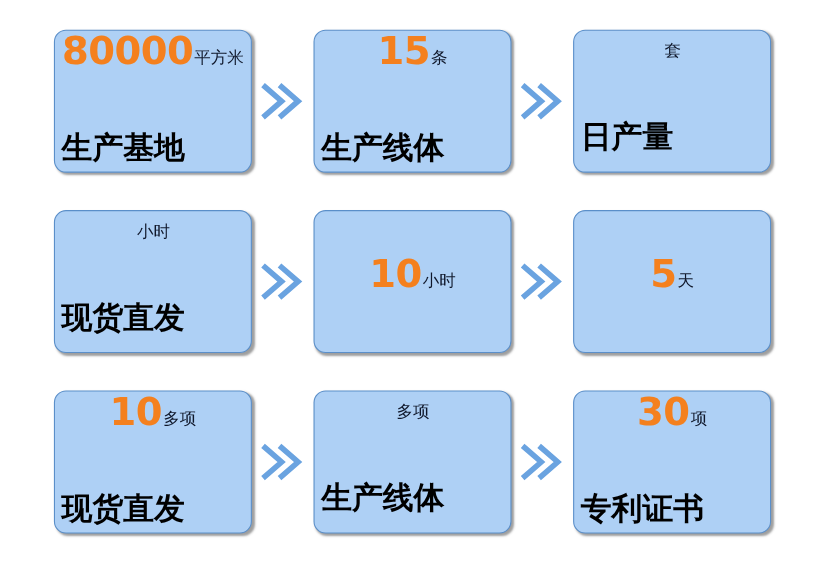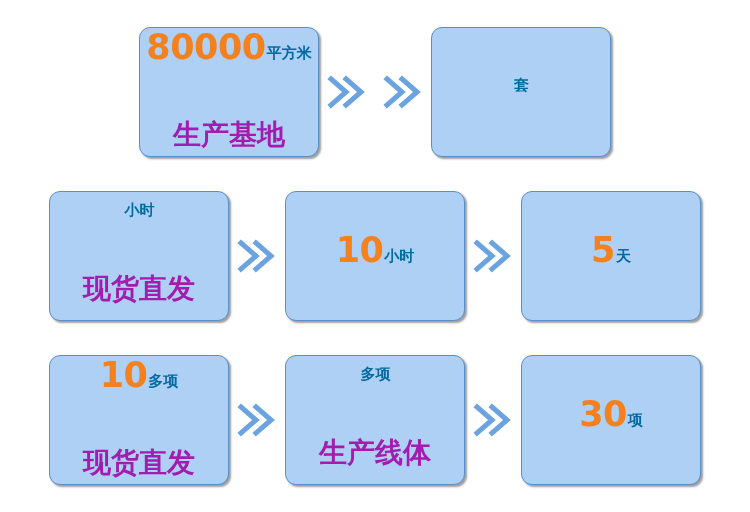--- a/index.html
+++ b/index.html
@@ -37,21 +37,20 @@
 
   .cell {
     width: 180px;
     height: 130px;
     background: #aed0f5;
     border: 1px solid #5b8fc9;
     border-radius: 11px;
     box-shadow: 2px 2px 2px rgba(40, 40, 40, 0.45);
     display: flex;
     flex-direction: column;
-    align-items: center;
     justify-content: center;
     box-sizing: border-box;
     padding: 4px 6px 8px 6px;
     gap: 48px;
   }
 
   .cell-top {
     display: flex;
     align-items: baseline;
     justify-content: center;
@@ -62,31 +61,31 @@
 
   .cell-number {
     color: #f4801e;
     font-weight: bold;
     font-size: 35px;
     letter-spacing: -0.5px;
     line-height: 1;
   }
 
   .cell-unit {
-    color: #0369a1;
+    color: #0f172a;
     font-size: 15px;
-    font-weight: bold;
+    font-weight: normal;
     line-height: 1;
     margin-left: 1px;
     position: relative;
     top: -1px;
   }
 
   .cell-label {
-    color: #a21caf;
+    color: #000000;
     font-size: 28px;
     font-weight: bold;
     line-height: 1.05;
     white-space: nowrap;
     letter-spacing: 0px;
   }
 
   .arrow {
     width: 56px;
     height: 130px;
@@ -113,32 +112,40 @@
       <div class="cell-label">生产基地</div>
     </div>
 
     <div class="arrow">
       <svg width="40" height="36" viewBox="0 0 40 36" aria-hidden="true">
         <path d="M4 5 L19 18 L4 31" fill="none" stroke="#6aa3e0" stroke-width="5" stroke-linecap="square" stroke-linejoin="miter"></path>
         <path d="M19 5 L34 18 L19 31" fill="none" stroke="#6aa3e0" stroke-width="5" stroke-linecap="square" stroke-linejoin="miter"></path>
       </svg>
     </div>
 
+    <div class="cell">
+      <div class="cell-top">
+        <span class="cell-number">15</span>
+        <span class="cell-unit">条</span>
+      </div>
+      <div class="cell-label">生产线体</div>
+    </div>
 
     <div class="arrow">
       <svg width="40" height="36" viewBox="0 0 40 36" aria-hidden="true">
         <path d="M4 5 L19 18 L4 31" fill="none" stroke="#6aa3e0" stroke-width="5" stroke-linecap="square" stroke-linejoin="miter"></path>
         <path d="M19 5 L34 18 L19 31" fill="none" stroke="#6aa3e0" stroke-width="5" stroke-linecap="square" stroke-linejoin="miter"></path>
       </svg>
     </div>
 
     <div class="cell">
       <div class="cell-top">
         <span class="cell-unit">套</span>
       </div>
+      <div class="cell-label">日产量</div>
     </div>
   </div>
 
   <div class="row">
     <div class="cell">
       <div class="cell-top">
         <span class="cell-unit">小时</span>
       </div>
       <div class="cell-label">现货直发</div>
     </div>
@@ -200,16 +207,17 @@
         <path d="M4 5 L19 18 L4 31" fill="none" stroke="#6aa3e0" stroke-width="5" stroke-linecap="square" stroke-linejoin="miter"></path>
         <path d="M19 5 L34 18 L19 31" fill="none" stroke="#6aa3e0" stroke-width="5" stroke-linecap="square" stroke-linejoin="miter"></path>
       </svg>
     </div>
 
     <div class="cell">
       <div class="cell-top">
         <span class="cell-number">30</span>
         <span class="cell-unit">项</span>
       </div>
+      <div class="cell-label">专利证书</div>
     </div>
   </div>
 
 </div>
 
 </body></html>

